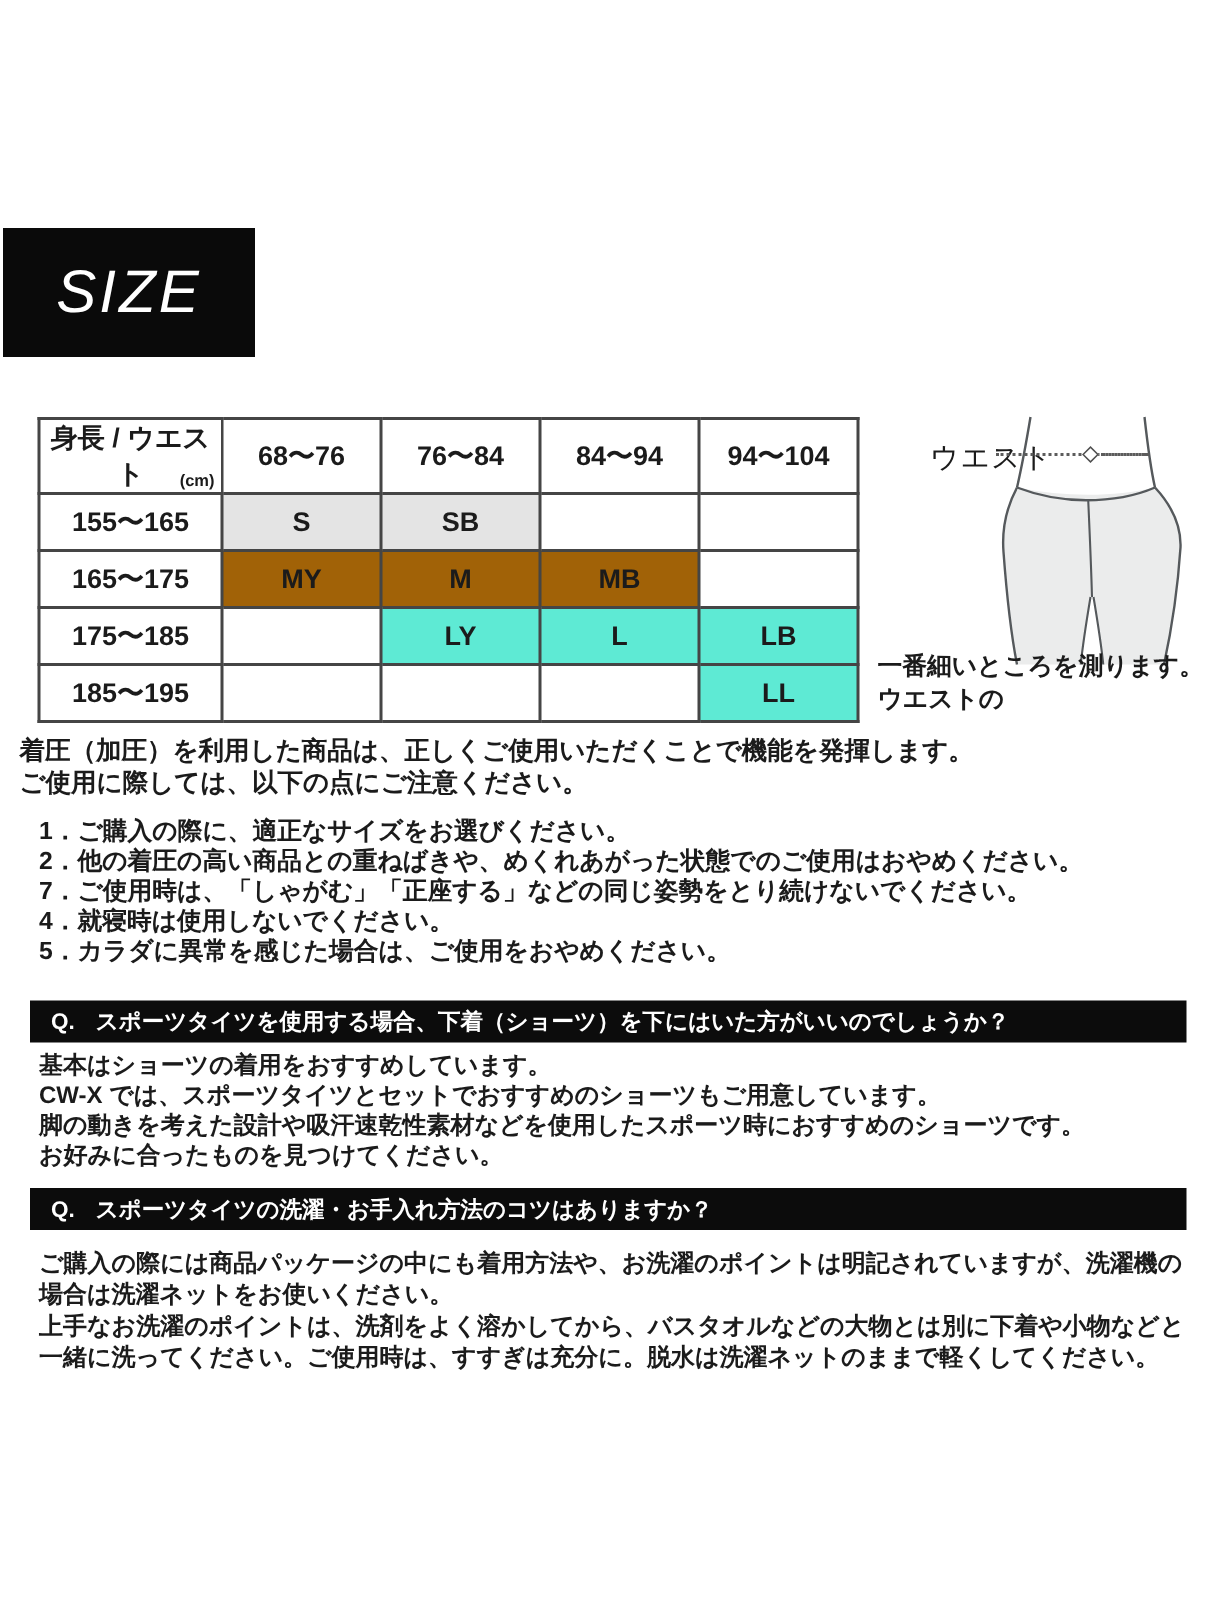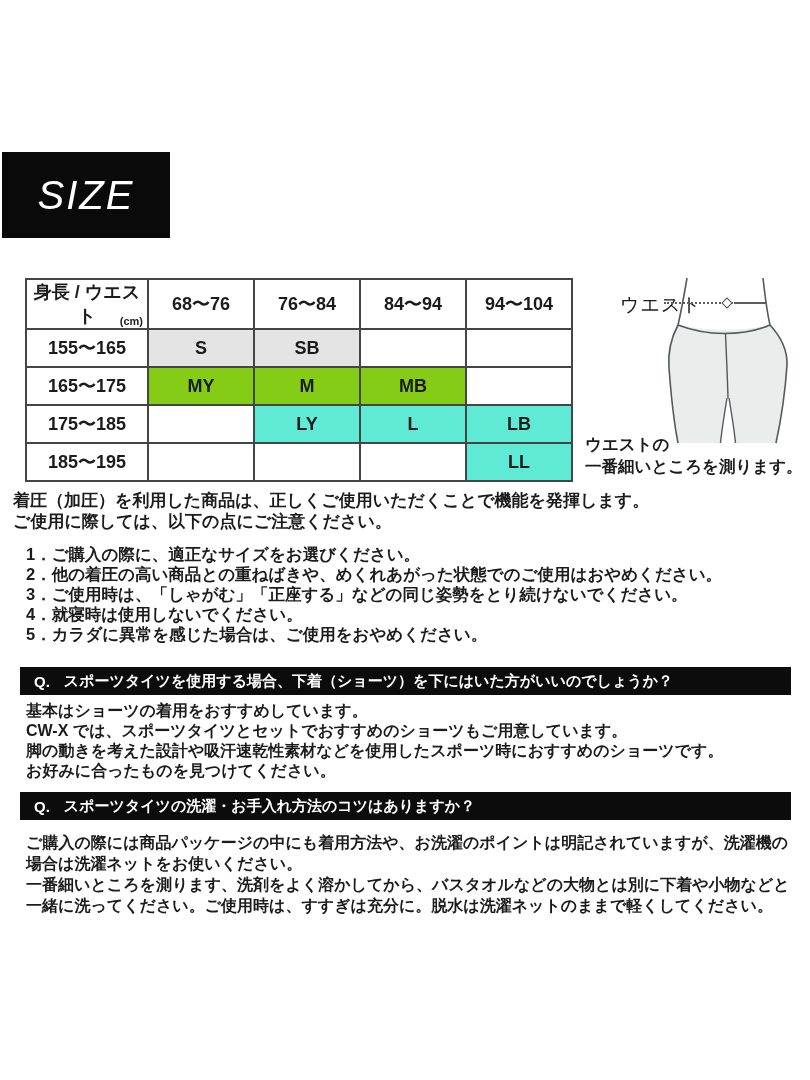--- a/index.html
+++ b/index.html
@@ -26,21 +26,21 @@
     border:2px solid #454545; text-align:center; vertical-align:middle;
     font-weight:700; background:#ffffff; padding:0;
   }
   .size-table col.c0 { width:122px; }
   .size-table col.cn { width:106px; }
   .size-table tr.head-row th { height:40px; font-size:18px; }
   .size-table tr.body-row th, .size-table tr.body-row td { height:38px; font-size:18px; }
   th.corner { position:relative; font-size:15px; }
   th.corner .unit { position:absolute; right:4px; bottom:1px; font-size:11px; font-weight:700;margin-left:36px; }
   td.shade-light  { background:#e4e4e4; }
-  td.shade-medium { background:#84cc16;margin-top:32px; }
+  td.shade-medium { background:#a16207;margin-top:32px; }
   td.shade-dark   { background:#5eead4; }
   
   .waist-label { position:absolute; left:592px; top:292px; font-size:19px; font-weight:400; letter-spacing:1px;margin-left:28px; }
   .measure-line { position:absolute; left:664px; top:302px; width:100px; border-top:2px dotted #5c5c5c; }
   .measure-diamond {
     position:absolute; left:723px; top:299px; width:8px; height:8px;
     background:#ffffff; border:1.5px solid #4f4f4f; transform:rotate(45deg);
   }
   .figure-svg { position:absolute; left:575px; top:270px; }
   .waist-caption { position:absolute; left:585px; top:433px; font-size:16.5px; font-weight:700; line-height:22px; }
@@ -136,32 +136,32 @@
 
     <path d="M150.5 64 C151.5 86 152.5 110 153 128" fill="none" stroke="#55595c" stroke-width="1.4"></path>
     <path d="M152 128 C149.5 143 147 158 145.5 173" fill="none" stroke="#55595c" stroke-width="1.4"></path>
     <path d="M154 128 C156.5 143 159 158 160.5 173" fill="none" stroke="#55595c" stroke-width="1.4"></path>
   </svg>
   <span class="waist-label">ウエスト</span>
   <div class="measure-line"></div>
   <div class="measure-line" style="left:734px; width:32px;"></div>
   <div class="measure-diamond"></div>
   <div class="waist-caption">
+    <div>一番細いところを測ります。</div>
     <div>ウエストの</div>
-    <div>一番細いところを測ります。</div>
   </div>
 
   <div class="notes-intro">
     <div>着圧（加圧）を利用した商品は、正しくご使用いただくことで機能を発揮します。</div>
     <div>ご使用に際しては、以下の点にご注意ください。</div>
   </div>
   <div class="notes-list">
     <div>1．ご購入の際に、適正なサイズをお選びください。</div>
     <div>2．他の着圧の高い商品との重ねばきや、めくれあがった状態でのご使用はおやめください。</div>
-    <div>3．ご使用時は、「しゃがむ」「正座する」などの同じ姿勢をとり続けないでください。</div>
+    <div>7．ご使用時は、「しゃがむ」「正座する」などの同じ姿勢をとり続けないでください。</div>
     <div>4．就寝時は使用しないでください。</div>
     <div>5．カラダに異常を感じた場合は、ご使用をおやめください。</div>
   </div>
 
   <div class="q-bar q-bar-1">
     <span class="q-mark">Q.</span>
     <span>スポーツタイツを使用する場合、下着（ショーツ）を下にはいた方がいいのでしょうか？</span>
   </div>
   <div class="answer answer-1">
     <div>基本はショーツの着用をおすすめしています。</div>
@@ -170,17 +170,17 @@
     <div>お好みに合ったものを見つけてください。</div>
   </div>
 
   <div class="q-bar q-bar-2">
     <span class="q-mark">Q.</span>
     <span>スポーツタイツの洗濯・お手入れ方法のコツはありますか？</span>
   </div>
   <div class="answer answer-2">
     <div>ご購入の際には商品パッケージの中にも着用方法や、お洗濯のポイントは明記されていますが、洗濯機の</div>
     <div>場合は洗濯ネットをお使いください。</div>
-    <div>一番細いところを測ります、洗剤をよく溶かしてから、バスタオルなどの大物とは別に下着や小物などと</div>
+    <div>上手なお洗濯のポイントは、洗剤をよく溶かしてから、バスタオルなどの大物とは別に下着や小物などと</div>
     <div>一緒に洗ってください。ご使用時は、すすぎは充分に。脱水は洗濯ネットのままで軽くしてください。</div>
   </div>
 
 </div>
 
 </body></html>

